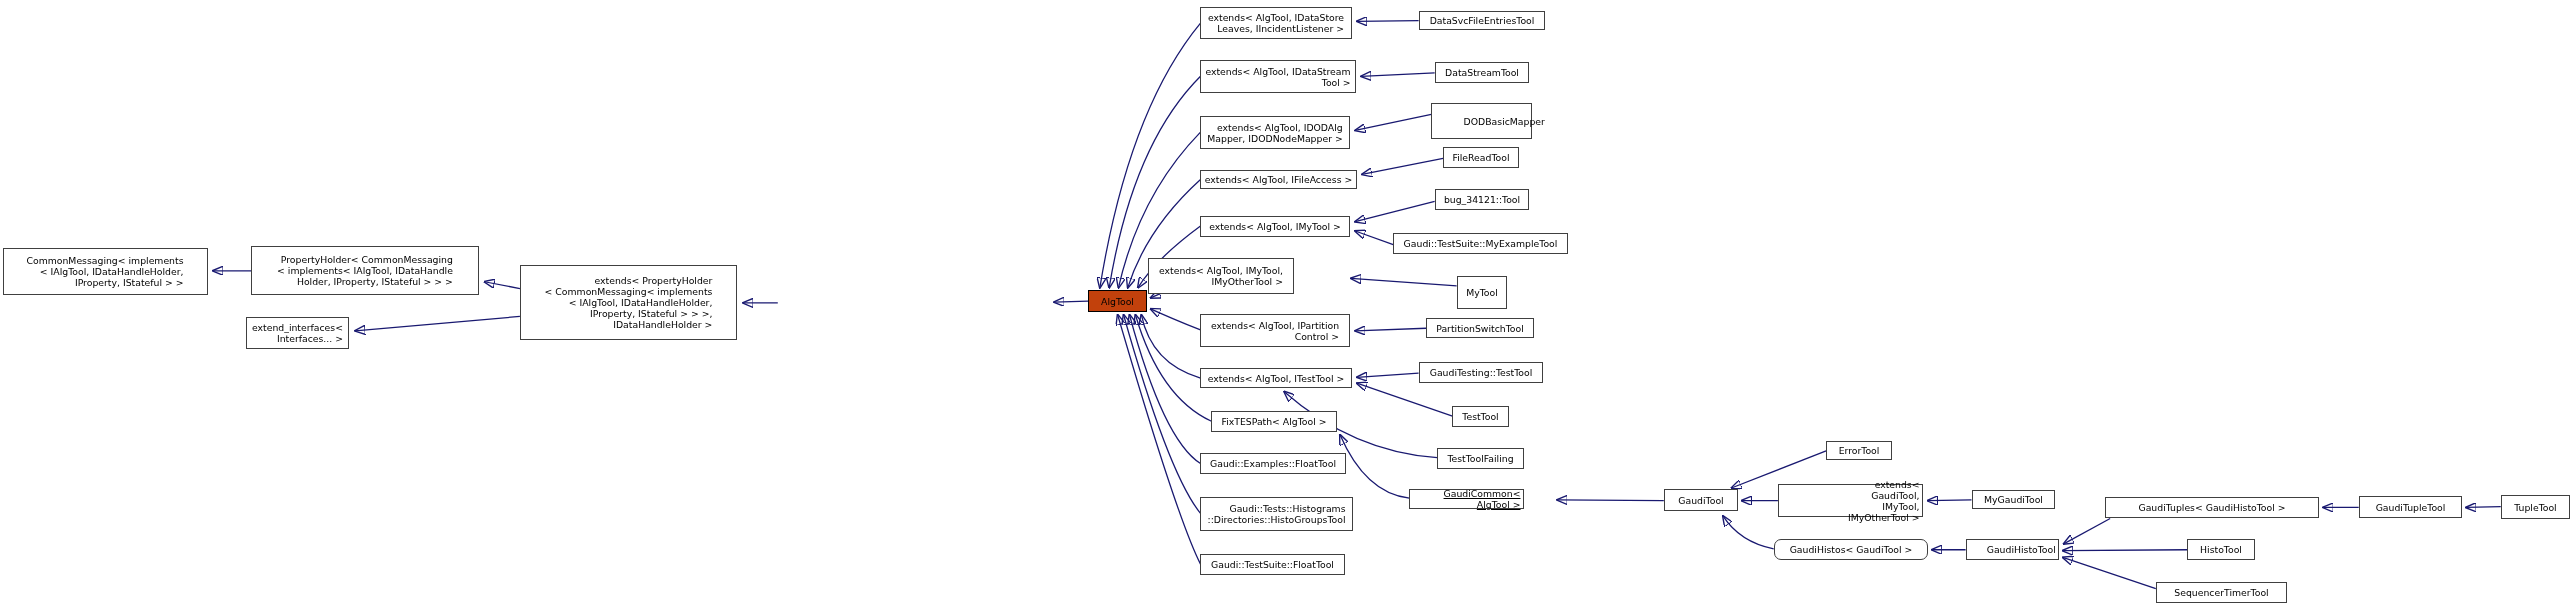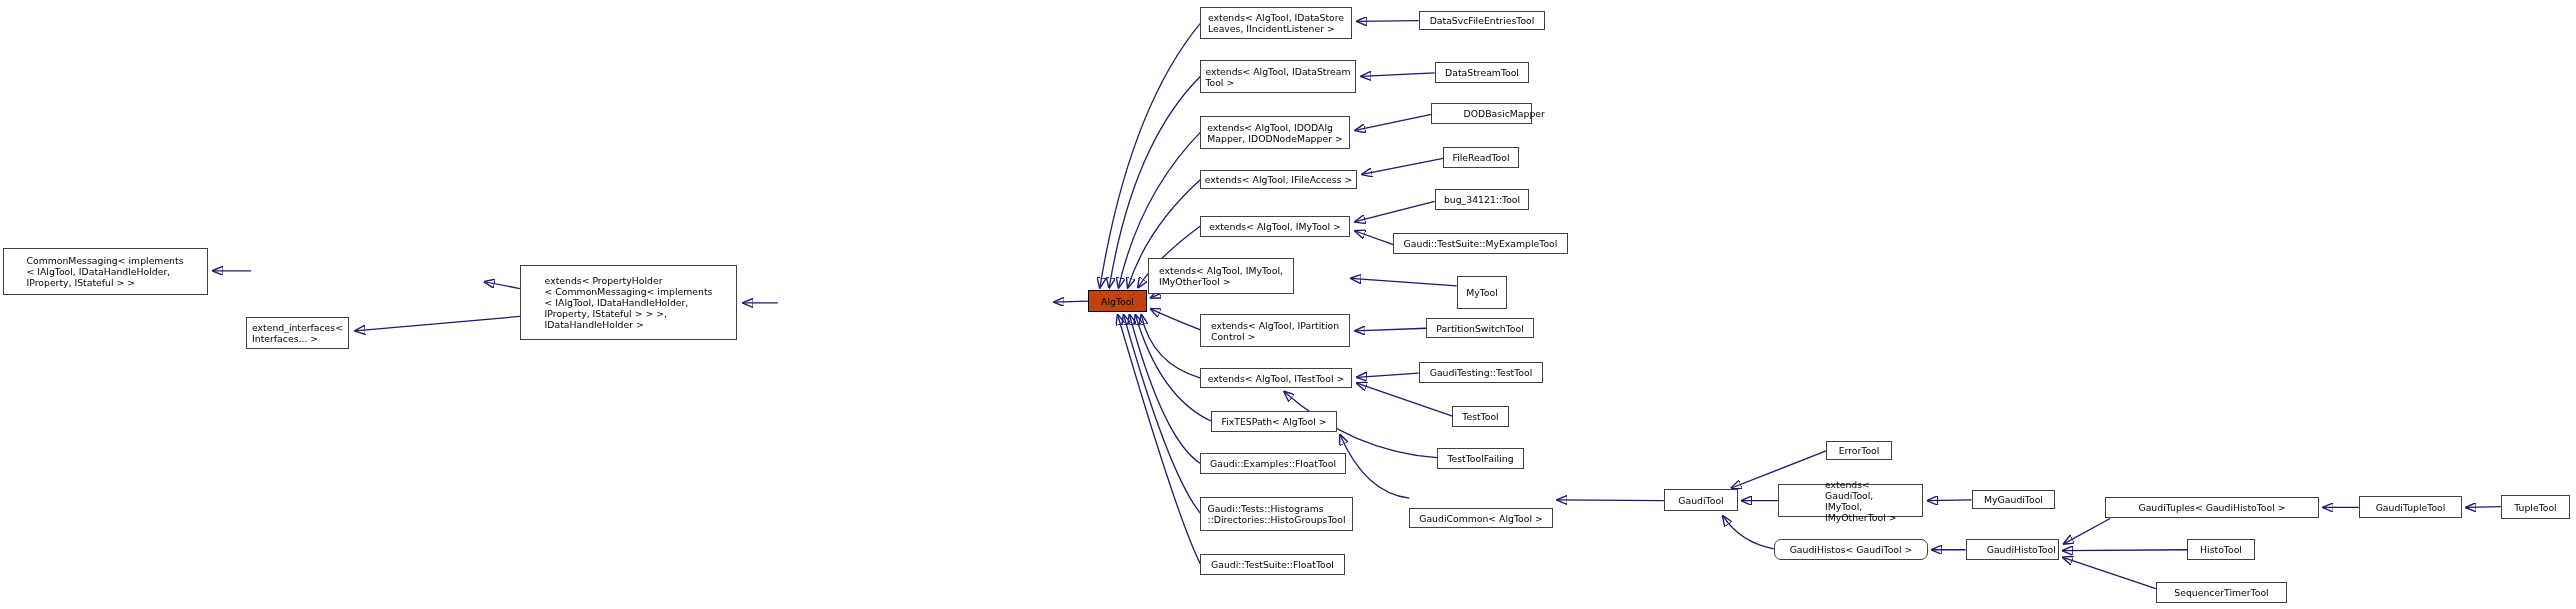--- a/index.html
+++ b/index.html
@@ -1,21 +1,21 @@
 <!DOCTYPE html>
 <html style="font-size:13.5px"><head>
 <meta charset="utf-8">
 <style>
   html,body{margin:0;padding:0;background:#ffffff;}
   #canvas{position:relative;width:2576px;height:610px;background:#ffffff;
           font-family:"DejaVu Sans","Liberation Sans",sans-serif;}
   #edges{position:absolute;left:0;top:0;width:2576px;height:610px;}
   #edges path{fill:none;stroke:#191970;stroke-width:1.5px;}
   .node{position:absolute;box-sizing:border-box;border:1.2px solid #404040;background:#ffffff;
-        color:#000;font-size:9.3px;line-height:11px;text-align:left;
+        color:#000;font-size:9.3px;line-height:11px;text-align:right;
         display:flex;align-items:center;justify-content:center;
         white-space:pre-line;padding:0.8px 2.5px;cursor:pointer;}
   .node.hl{background:#c2410c;border:1.5px solid #000000;}
 </style>
 </head>
 <body>
 
 <div id="canvas">
 
   <svg id="edges" viewBox="0 0 3047 721" xmlns="http://www.w3.org/2000/svg">
@@ -64,20 +64,23 @@
       <path d="M2587,650 L2440,651" marker-end="url(#arw)"></path>
       <path d="M2550,696 L2440,659" marker-end="url(#arw)"></path>
       <path d="M2790,600 L2748,600" marker-end="url(#arw)"></path>
       <path d="M2958,599 L2917,600" marker-end="url(#arw)"></path>
     </g>
   </svg>
 
   <div class="node" style="left:2.5px;top:248px;width:205px;height:47px;">CommonMessaging&lt; implements
 &lt; IAlgTool, IDataHandleHolder,
 IProperty, IStateful &gt; &gt;</div>
+  <div class="node" style="left:251px;top:246px;width:228px;height:49px;">PropertyHolder&lt; CommonMessaging
+&lt; implements&lt; IAlgTool, IDataHandle
+Holder, IProperty, IStateful &gt; &gt; &gt;</div>
   <div class="node" style="left:246px;top:317px;width:103px;height:32px;">extend_interfaces&lt;
 Interfaces... &gt;</div>
   <div class="node" style="left:520px;top:265px;width:217px;height:75px;">extends&lt; PropertyHolder
 &lt; CommonMessaging&lt; implements
 &lt; IAlgTool, IDataHandleHolder,
 IProperty, IStateful &gt; &gt; &gt;,
 IDataHandleHolder &gt;</div>
   <div class="node hl" style="left:1088px;top:290px;width:59px;height:22px;">AlgTool</div>
 
   <div class="node" style="left:1200px;top:6.8px;width:152px;height:32px;">extends&lt; AlgTool, IDataStore
@@ -94,30 +97,30 @@
 Control &gt;</div>
   <div class="node" style="left:1200px;top:368px;width:152px;height:20px;">extends&lt; AlgTool, ITestTool &gt;</div>
   <div class="node" style="left:1211px;top:411px;width:126px;height:21px;">FixTESPath&lt; AlgTool &gt;</div>
   <div class="node" style="left:1200px;top:453px;width:146px;height:21px;">Gaudi::Examples::FloatTool</div>
   <div class="node" style="left:1200px;top:497px;width:153px;height:34px;">Gaudi::Tests::Histograms
 ::Directories::HistoGroupsTool</div>
   <div class="node" style="left:1200px;top:554px;width:145px;height:21px;">Gaudi::TestSuite::FloatTool</div>
 
   <div class="node" style="left:1419px;top:11px;width:126px;height:19.4px;">DataSvcFileEntriesTool</div>
   <div class="node" style="left:1435px;top:62px;width:94px;height:21px;">DataStreamTool</div>
-  <div class="node" style="left:1431px;top:103px;width:101px;height:21px;padding-left:48px;">DODBasicMapper</div>
+  <div class="node" style="left:1431px;top:103px;width:101px;height:36px;padding-left:48px;">DODBasicMapper</div>
   <div class="node" style="left:1443px;top:147px;width:76px;height:21px;">FileReadTool</div>
   <div class="node" style="left:1435px;top:189px;width:94px;height:21px;">bug_34121::Tool</div>
   <div class="node" style="left:1393px;top:233px;width:175px;height:21px;">Gaudi::TestSuite::MyExampleTool</div>
   <div class="node" style="left:1457px;top:276px;width:50px;height:33px;">MyTool</div>
   <div class="node" style="left:1426px;top:318px;width:108px;height:20px;">PartitionSwitchTool</div>
   <div class="node" style="left:1419px;top:362px;width:124px;height:21px;">GaudiTesting::TestTool</div>
   <div class="node" style="left:1452px;top:406px;width:57px;height:21px;">TestTool</div>
   <div class="node" style="left:1437px;top:448px;width:87px;height:21px;">TestToolFailing</div>
-  <div class="node" style="left:1409px;top:508px;width:144px;height:20px;">GaudiCommon&lt; AlgTool &gt;</div>
+  <div class="node" style="left:1409px;top:489px;width:115px;height:20px;text-decoration:underline;">GaudiCommon&lt; AlgTool &gt;</div>
 
   <div class="node" style="left:1664px;top:489px;width:74px;height:22px;">GaudiTool</div>
   <div class="node" style="left:1826px;top:441px;width:66px;height:19.4px;">ErrorTool</div>
   <div class="node" style="left:1778px;top:484px;width:145px;height:33px;padding-left:46px;">extends&lt; GaudiTool,
 IMyTool, IMyOtherTool &gt;</div>
   <div class="node" style="left:1972px;top:490px;width:83px;height:19.4px;">MyGaudiTool</div>
   <div class="node" style="left:1774px;top:539px;width:154px;height:21px;border-radius:7px;">GaudiHistos&lt; GaudiTool &gt;</div>
   <div class="node" style="left:1966px;top:539px;width:93px;height:21px;padding-left:20px;">GaudiHistoTool</div>
   <div class="node" style="left:2105px;top:497px;width:214px;height:21px;">GaudiTuples&lt; GaudiHistoTool &gt;</div>
   <div class="node" style="left:2359px;top:496px;width:103px;height:22px;">GaudiTupleTool</div>

